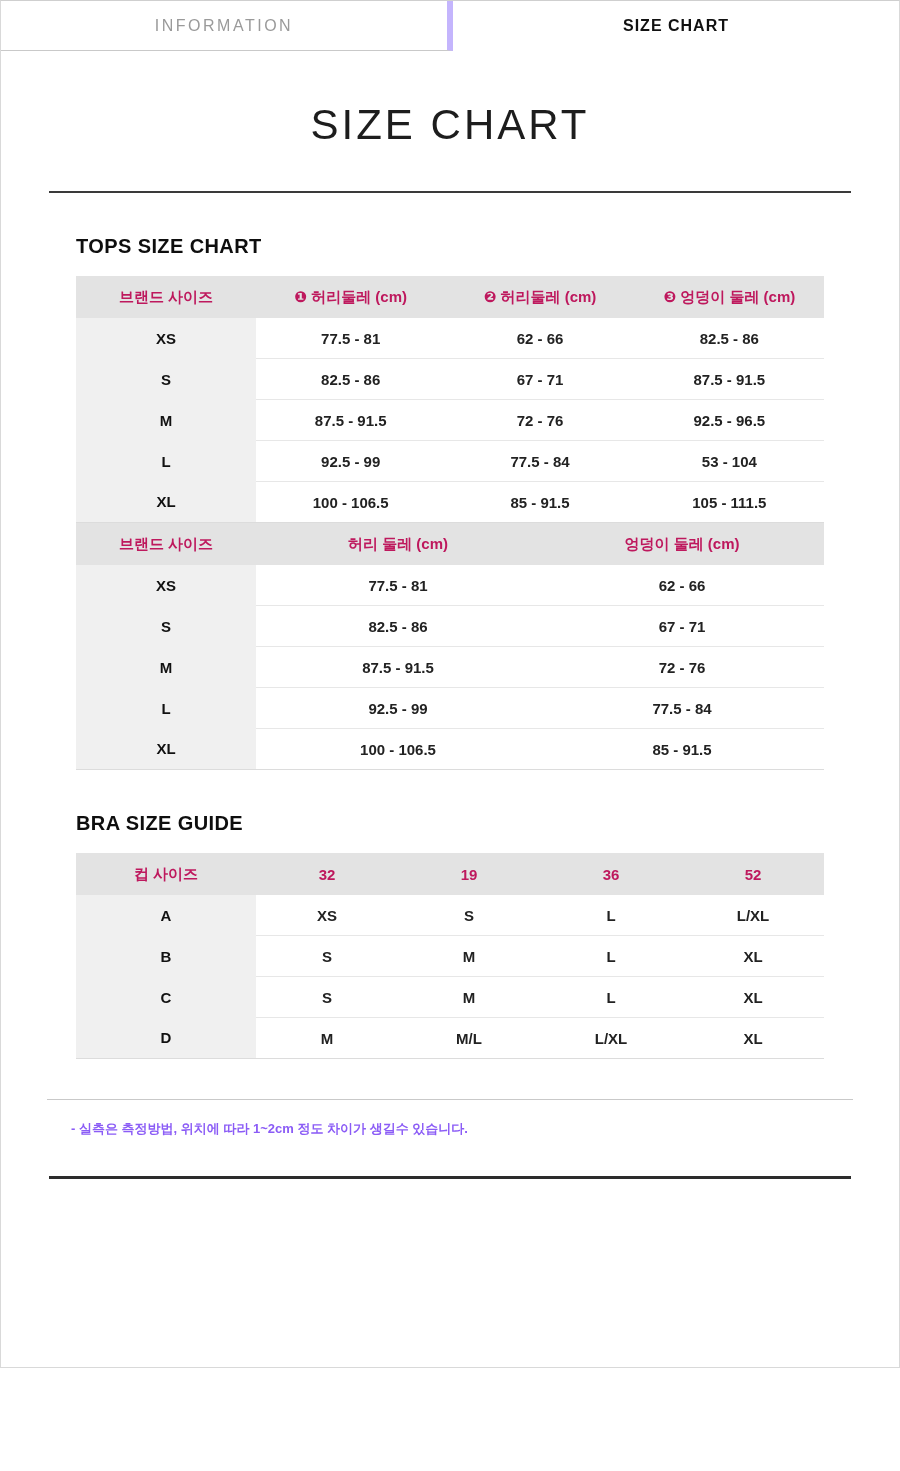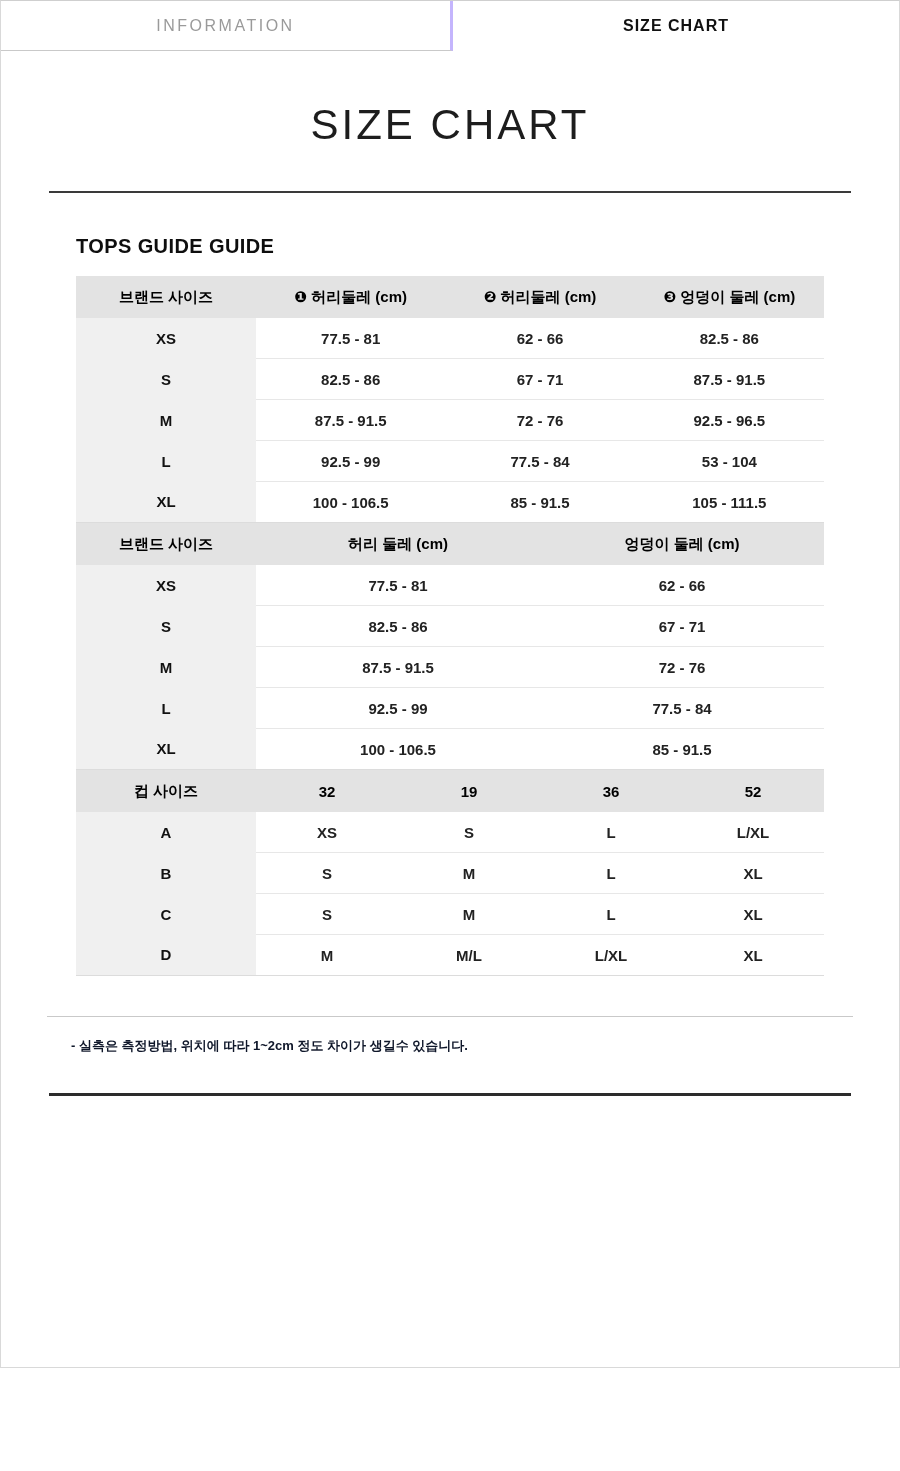--- a/index.html
+++ b/index.html
@@ -21,21 +21,21 @@
   .tabbar{display:flex;height:50px;}
   .tab{
     display:flex;align-items:center;justify-content:center;
     font-size:16px;cursor:pointer;user-select:none;
   }
   .tab-inactive{
     box-sizing:border-box;
     width:452px;
     color:#9a9a9a;
     letter-spacing:2.5px;
-    border-right:3px solid #c4b5fd;
+    border-right:6px solid #c4b5fd;
     border-bottom:1px solid #c9c9c9;
     font-weight:400;
   }
   .tab-active{
     flex:1;
     color:#111;
     font-weight:700;
     letter-spacing:1px;
   }
   
@@ -68,21 +68,21 @@
     border-collapse:collapse;
     table-layout:fixed;
     border-bottom:1px solid #dcdcdc;
     font-size:15px;
   }
   table.size-table th{
     background:#e3e3e3;
     height:42px;
     font-weight:600;
     text-align:center;
-    color:#000000;
+    color:#be185d;
     padding:0;
   }
   table.size-table th:first-child{width:180px;}
   table.size-table td{
     height:40px;
     text-align:center;
     color:#222;
     font-weight:700;
     padding:0;
   }
@@ -92,41 +92,41 @@
     color:#111;
   }
   table.size-table tbody tr:not(:last-child) td:not(.rowhead){
     border-bottom:1px solid #e7e7e7;
   }
   
   .notes{
     margin:18px 0 0 70px;
     font-size:13px;
     line-height:22px;
-    color:#0f172a;
+    color:#8b5cf6;
     font-weight:700;
   }
   .notes p{margin:0;}
 </style>
 </head>
 <body>
 
 <div class="page">
 
   <div class="tabbar">
     <div class="tab tab-inactive">INFORMATION</div>
     <div class="tab tab-active">SIZE CHART</div>
   </div>
 
   <h1 class="title">SIZE CHART</h1>
 
   <hr class="rule rule-dark">
 
   <section>
-    <h2 class="section-heading">TOPS GUIDE GUIDE</h2>
+    <h2 class="section-heading">TOPS SIZE CHART</h2>
     <table class="size-table">
         <thead>
           <tr>
             <th>브랜드 사이즈</th>
             <th>❶ 허리둘레 (cm)</th>
             <th>❷ 허리둘레 (cm)</th>
             <th>❸ 엉덩이 둘레 (cm)</th>
           </tr>
         </thead>
         <tbody>
@@ -197,20 +197,21 @@
           <tr>
             <td class="rowhead">XL</td>
             <td>100 - 106.5</td>
             <td>85 - 91.5</td>
           </tr>
         </tbody>
       </table>
   </section>
 
   <section>
+    <h2 class="section-heading">BRA SIZE GUIDE</h2>
     <table class="size-table">
         <thead>
           <tr>
             <th>컵 사이즈</th>
             <th>32</th>
             <th>19</th>
             <th>36</th>
             <th>52</th>
           </tr>
         </thead>

